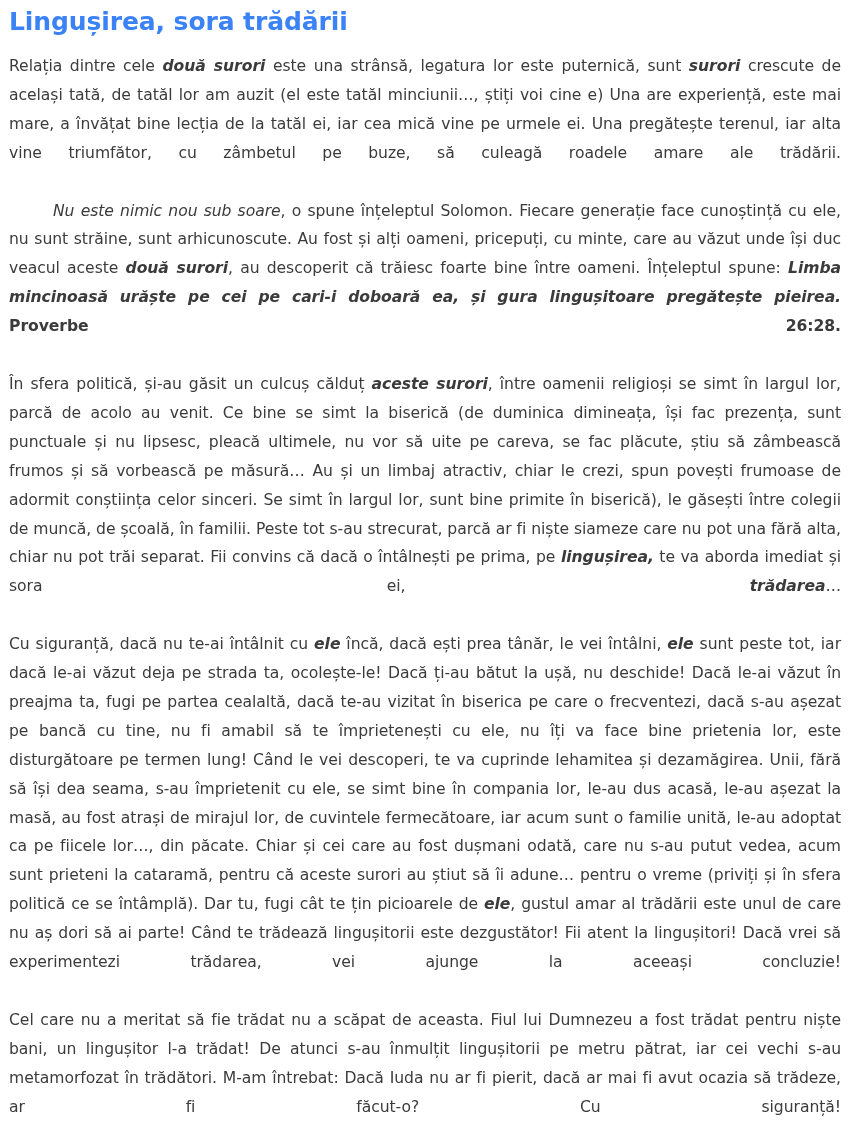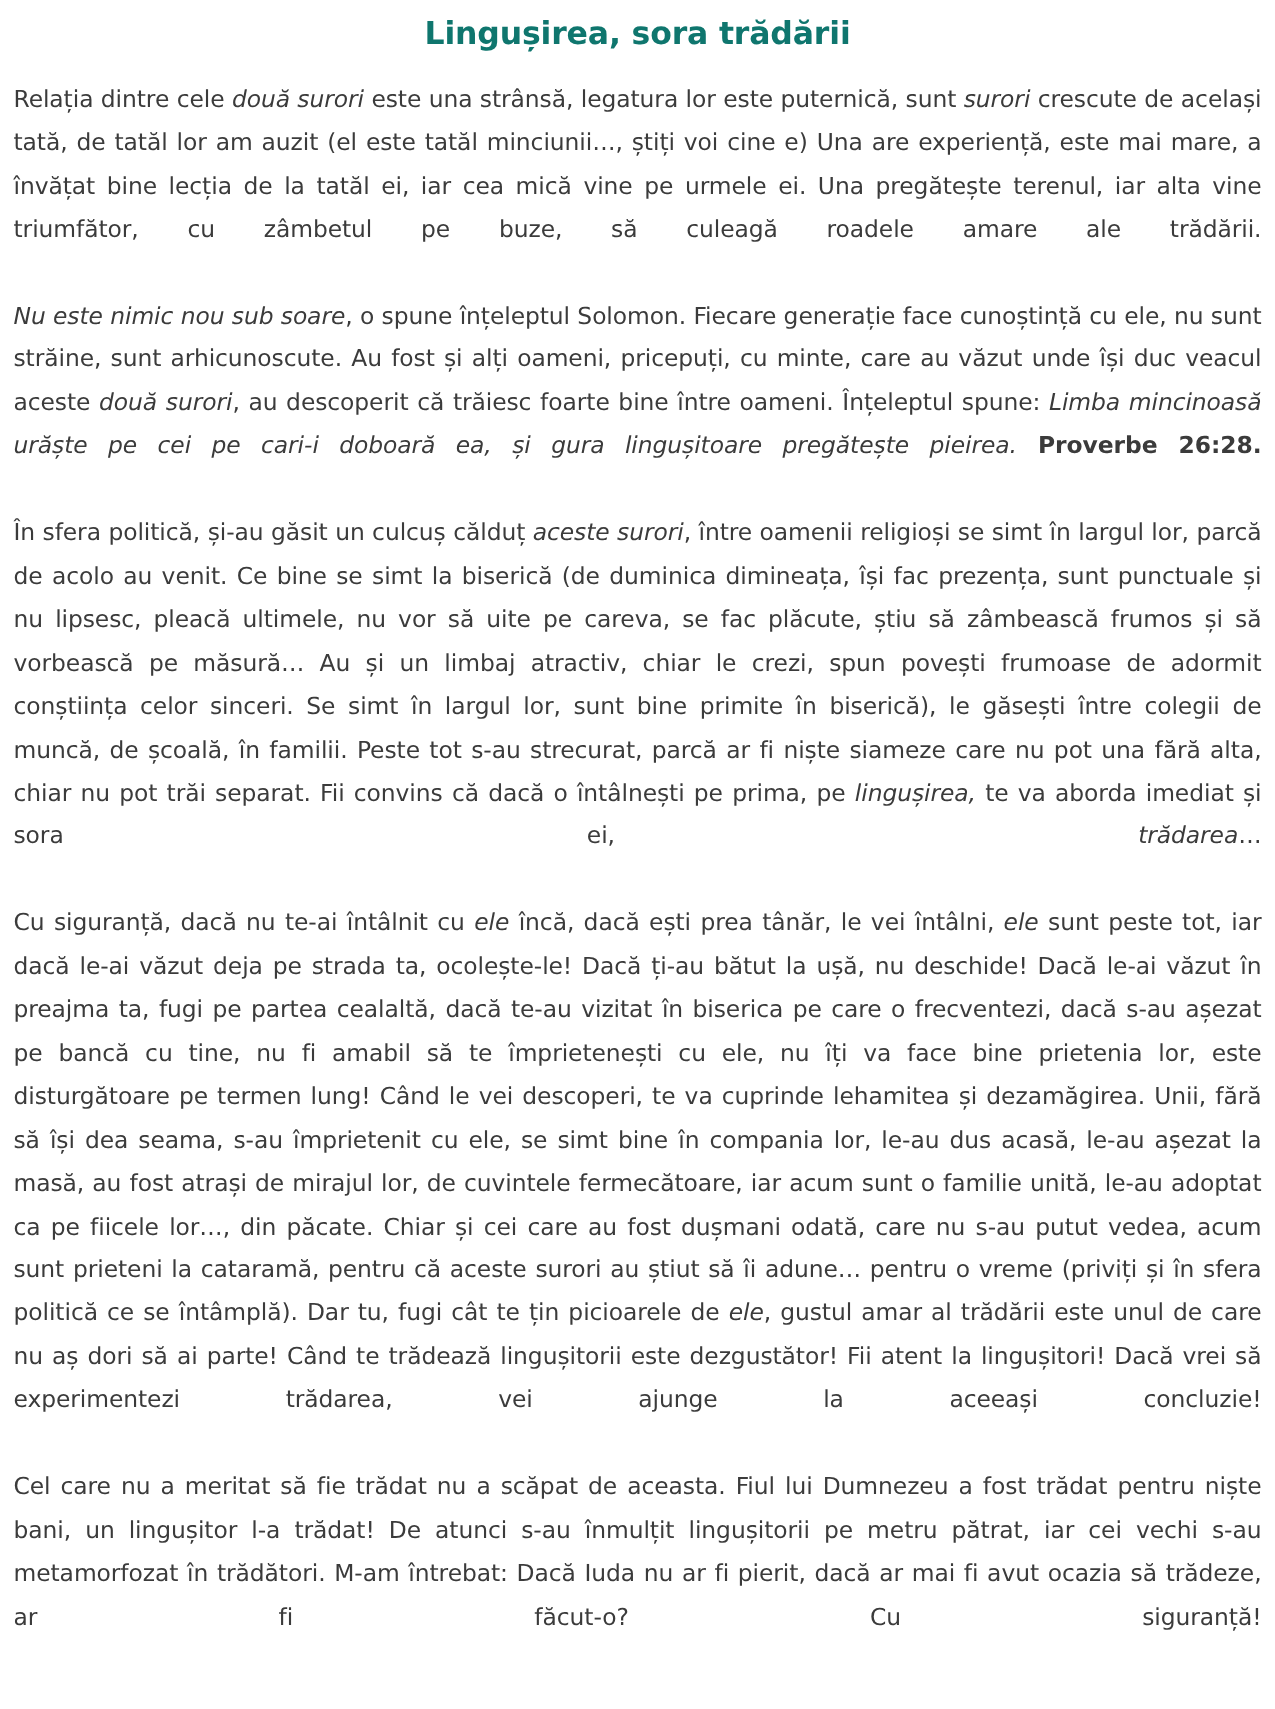--- a/index.html
+++ b/index.html
@@ -14,41 +14,41 @@
     font-family: "DejaVu Sans", "Liberation Sans", sans-serif;
     color: #3b3b3b;
     -webkit-font-smoothing: antialiased;
   }
   .page {
     width: 850px;
     box-sizing: border-box;
     padding: 6px 9px 0 9px;
   }
   .doc-title {
-    text-align: center;
+    text-align: left;
     font-weight: bold;
-    font-size: 21px;
+    font-size: 25px;
     line-height: 26px;
-    color: #0f766e;
+    color: #3b82f6;
     margin: 3px 0 17px 0;
     letter-spacing: -0.1px;
   }
   .para {
     font-size: 15.6px;
     line-height: 28.9px;
     text-align: justify;
     text-justify: inter-word;
     margin: 0;
     color: #3b3b3b;
     letter-spacing: -0.05px;
     word-spacing: 0px;
   }
   b, .b { font-weight: bold; }
-  i, .i { font-style: italic; }
-  .bi { font-weight: normal; font-style: italic; }
+  i, .i { font-style: italic; margin-left: 44px; }
+  .bi { font-weight: bold; font-style: italic; }
   
   .para::after {
     content: "";
     display: inline-block;
     width: 100%;
   }
 </style>
 </head>
 <body style="background: rgb(255, 255, 255); color: rgb(59, 59, 59);">
 

